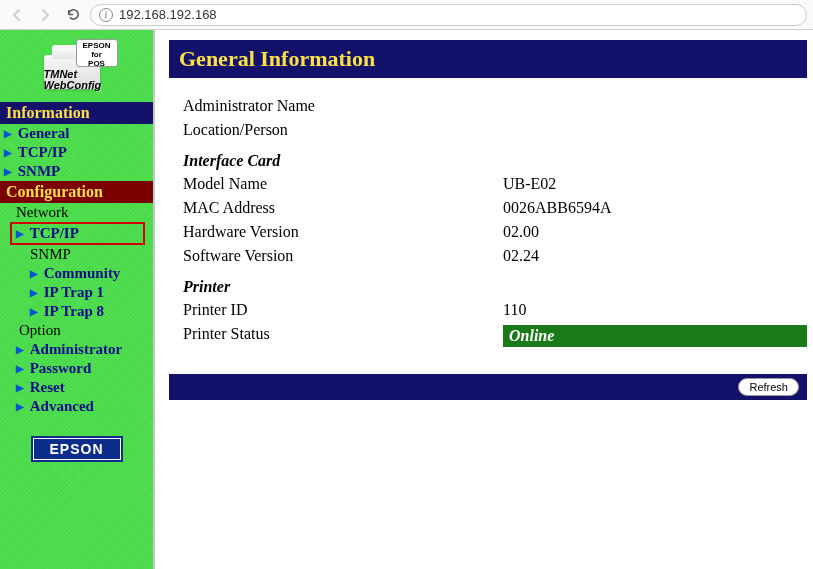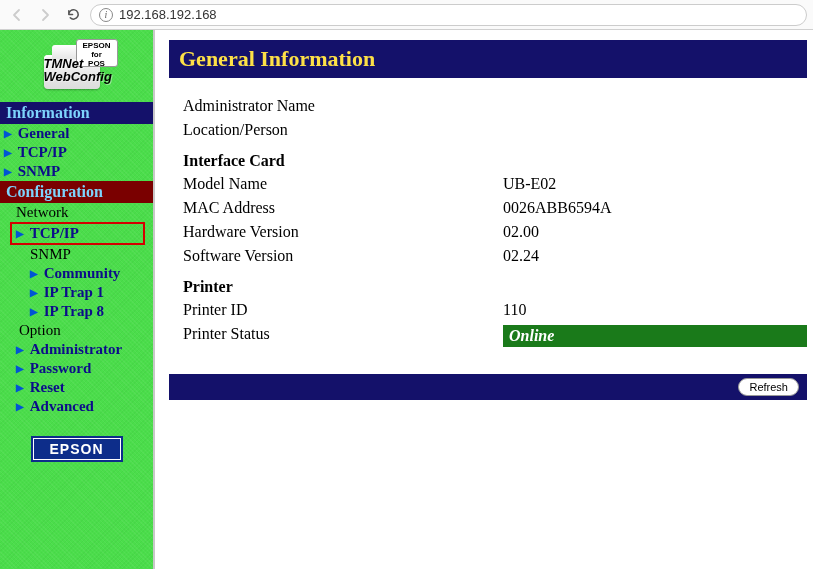--- a/index.html
+++ b/index.html
@@ -116,33 +116,33 @@
       color: #000;
       text-align: center;
       line-height: 1.1;
       padding-top: 2px;
       font-family: Arial, sans-serif;
       font-weight: bold;
     }
     .tmnet-label {
       position: absolute;
       left: 2px;
-      bottom: 8px;
+      bottom: 0;
       font-family: Arial, sans-serif;
-      font-size: 13px;
+      font-size: 11px;
       font-weight: bold;
       font-style: italic;
       color: #000;
       line-height: 1;
       text-shadow: 1px 1px 0 rgba(255,255,255,0.4);
       margin-top: 20px;
     }
     
     .section-header {
-      color: #7dd3fc;
+      color: #fde047;
       font-weight: bold;
       font-size: 16px;
       padding: 2px 6px;
     }
     .section-header.info-hdr { background: #14116a; }
     .section-header.config-hdr { background: #7a0000; }
     
     .nav-item {
       display: flex;
       align-items: center;
@@ -218,20 +218,21 @@
       padding: 3px 0;
     }
     .info-row .label { width: 320px; }
     .info-row .value { flex: 1; }
     .section-title {
       font-weight: bold;
       font-size: 16px;
       padding: 10px 0 2px 0;
       margin-left: -14px;
       padding-left: 14px;
+      font-style: italic;
     }
     
     .status-online {
       background: #1a7a1a;
       color: #fff;
       font-weight: bold;
       padding: 2px 6px;
       flex: 1;
       font-style: italic;
     }

